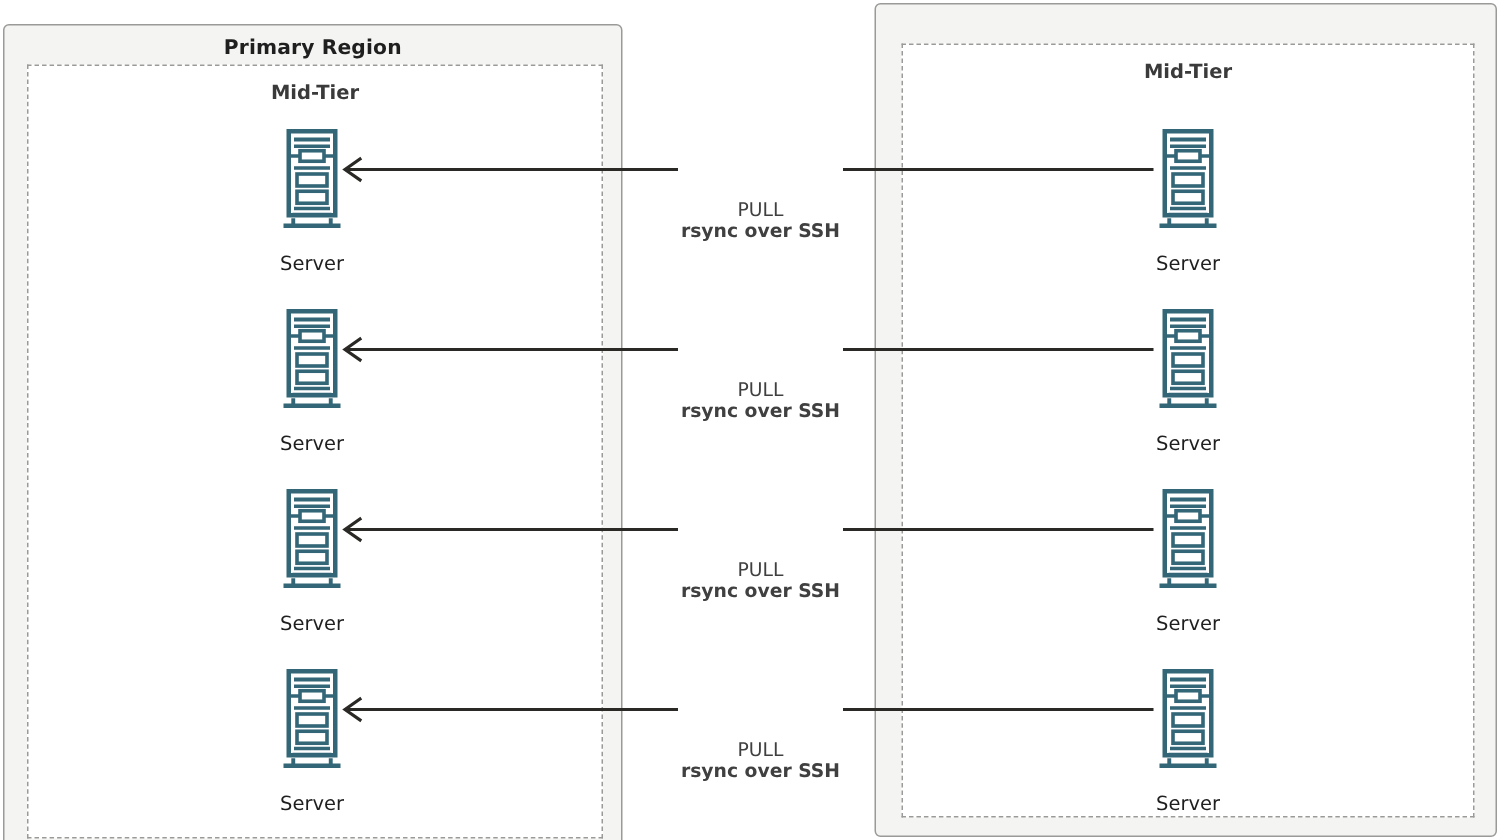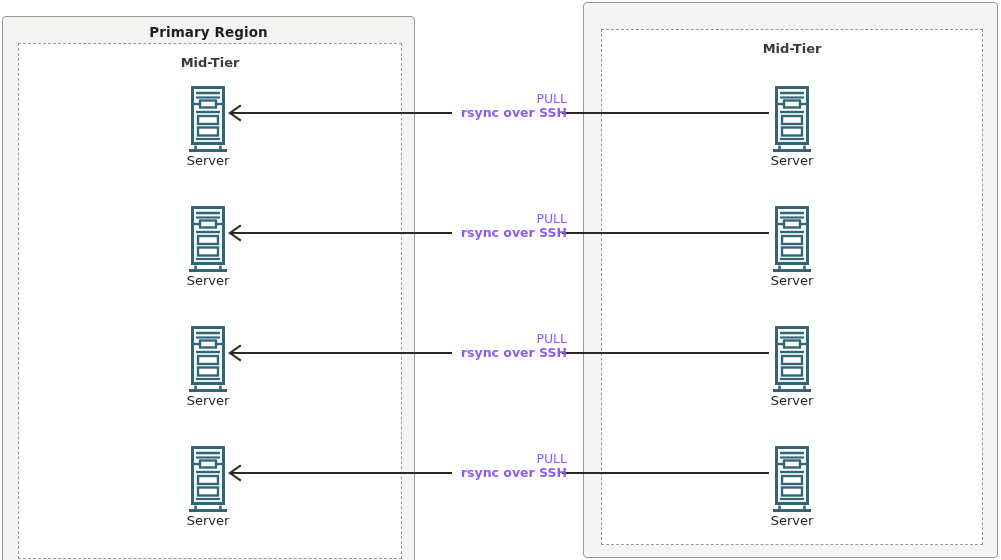--- a/index.html
+++ b/index.html
@@ -65,21 +65,21 @@
     text-align: center;
   }
   .node-icon {
     display: block;
     margin: 0 auto;
     width: 44px;
     height: 68px;
   }
   .node-label {
     display: block;
-    margin-top: 0;
+    margin-top: 16px;
     font-size: 13px;
     color: #1f1f1f;
     line-height: 15px;
   }
 
   
   .link-svg {
     position: absolute;
     left: 0;
     top: 0;
@@ -95,26 +95,27 @@
   }
   .link-head {
     stroke: #2b2926;
     stroke-width: 2.1;
     fill: none;
     stroke-linecap: square;
     stroke-linejoin: miter;
   }
   .link-label {
     position: absolute;
-    text-align: right;
+    text-align: center;
     font-size: 12.5px;
-    color: #8b5cf6;
+    color: #404040;
     line-height: 14px;
     white-space: nowrap;
     background: transparent;
+    margin-top: 41px;
   }
   .link-label .l1 { display: block; }
   .link-label .l2 { display: block; font-weight: bold; }
 </style>
 </head>
 <body>
 
 <div id="canvas">
 
   <div class="region" style="left:2px; top:16px; width:413px; height:556px;">

